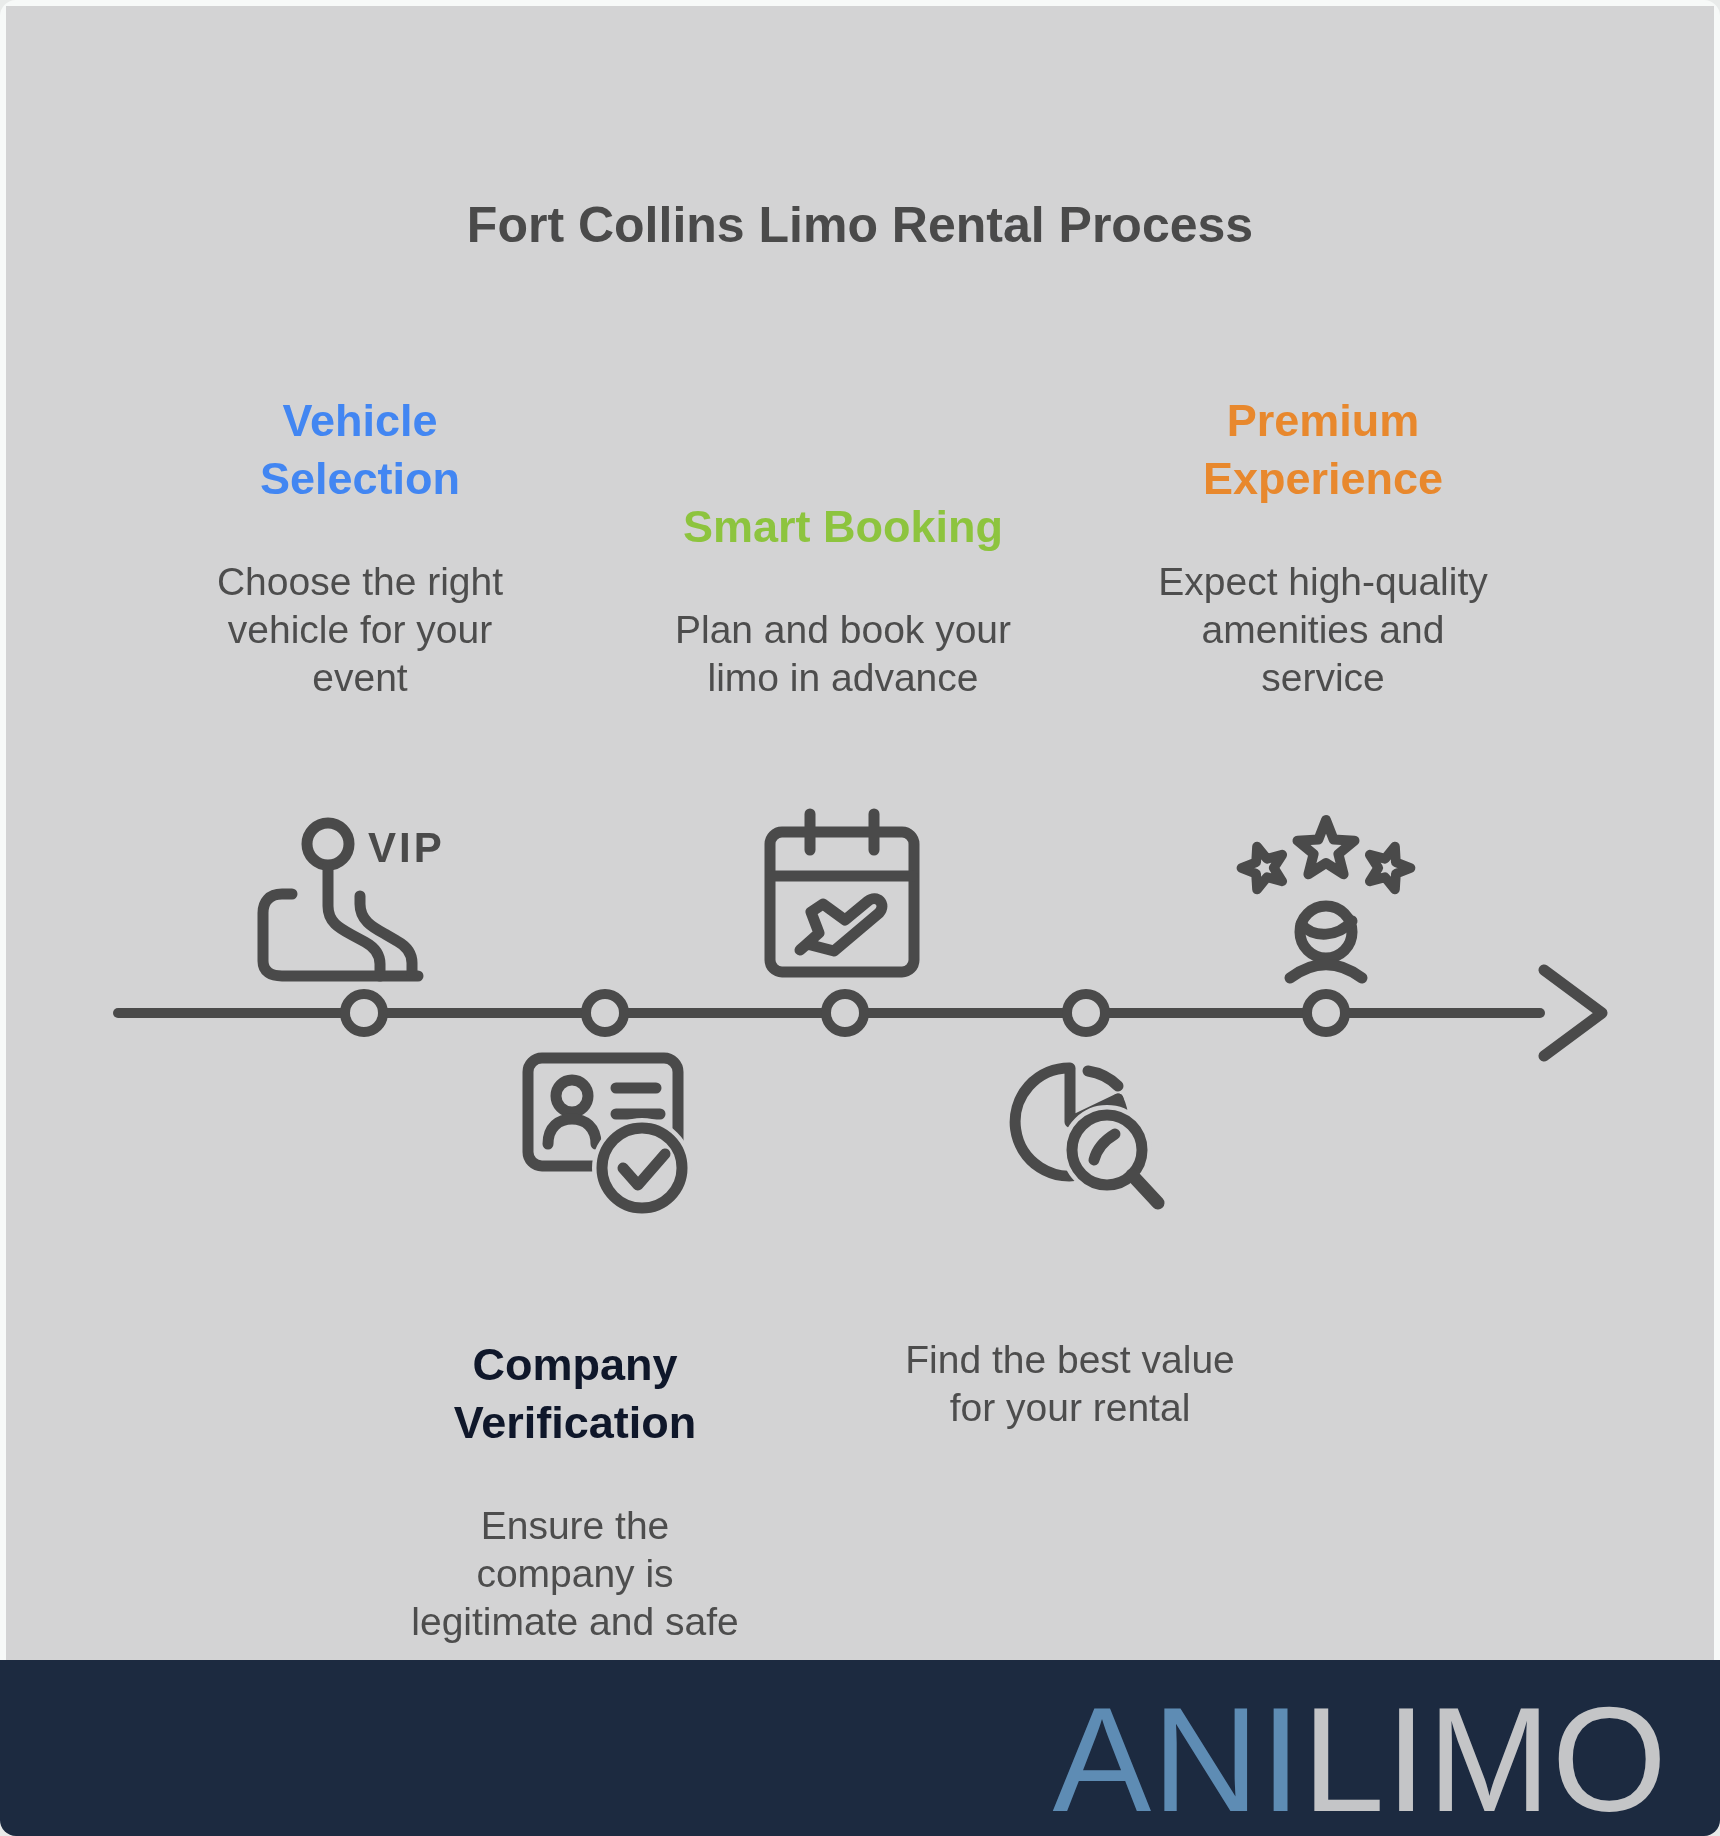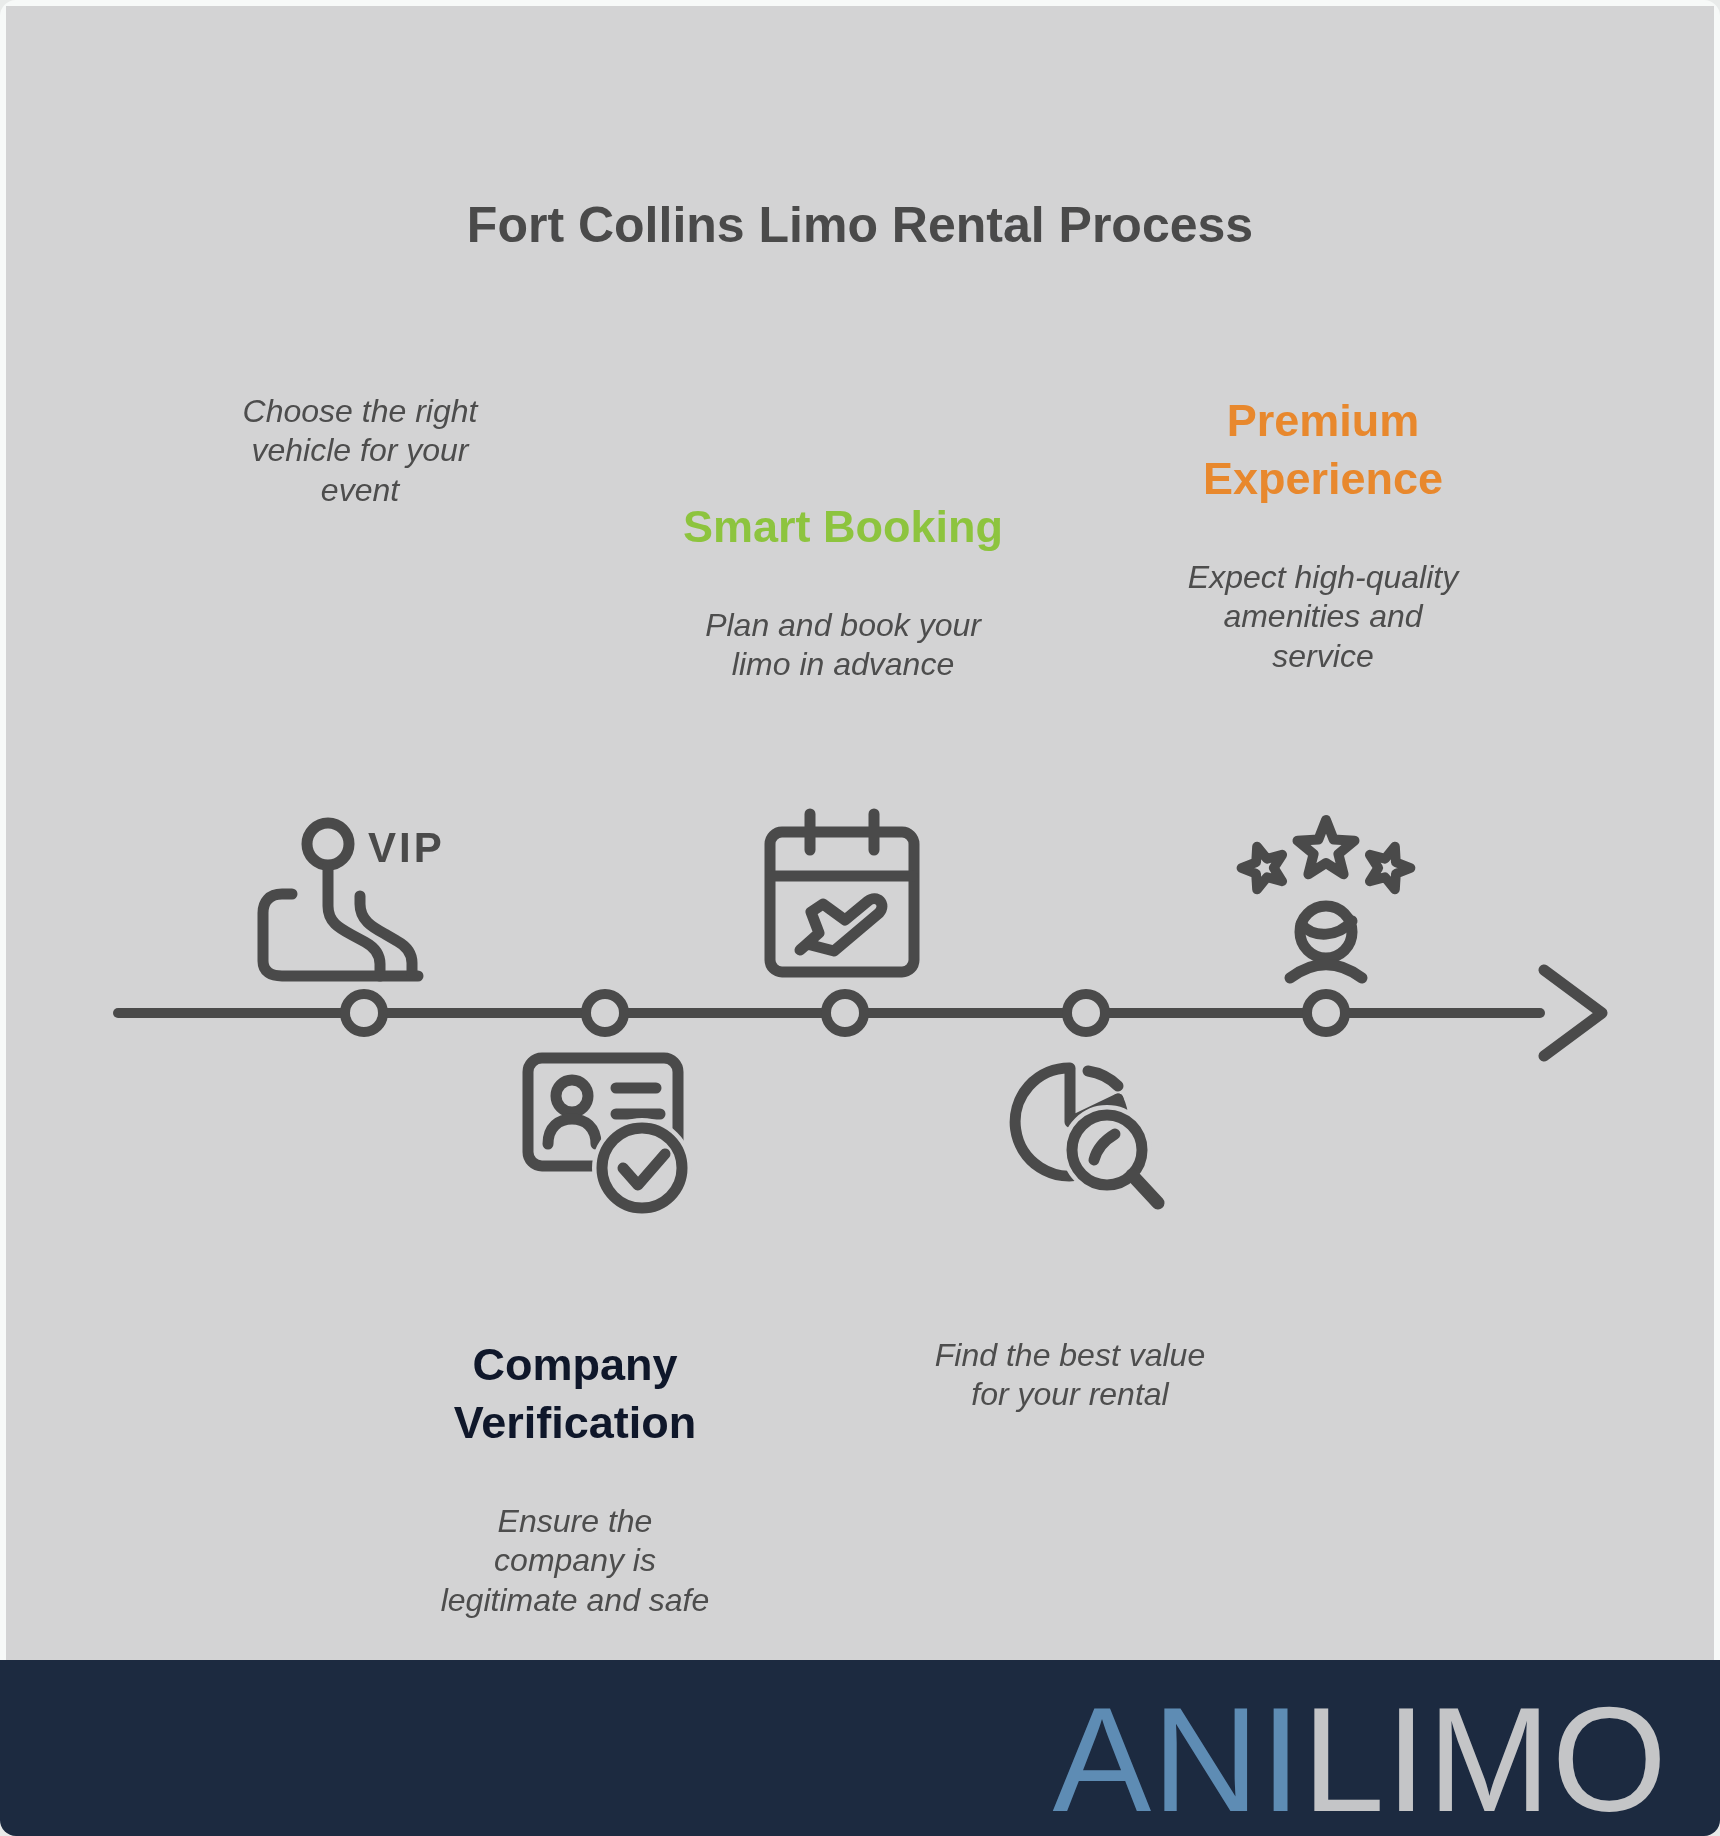--- a/index.html
+++ b/index.html
@@ -16,23 +16,22 @@
     position:absolute;left:0;right:0;top:196px;margin:0;
     text-align:center;font-size:50px;font-weight:700;color:#4a4a4a;
     letter-spacing:0;
   }
   .step-col{position:absolute;width:410px;text-align:center;}
   .step-col .heading{
     font-size:45px;font-weight:700;line-height:1.29;margin:0 0 50px 0;
     white-space:pre-line;
   }
   .step-col .desc{
-    font-size:32px;line-height:1.23;color:#4d4d4d;margin:0;
+    font-size:39px;line-height:1.23;color:#4d4d4d;margin:0;
     white-space:pre-line;
-    font-style:italic;
   }
   .c1{left:155px;top:392px;}
   .c2{left:638px;top:498px;}
   .c3{left:1118px;top:392px;}
   .cA{left:370px;top:1336px;}
   .cB{left:865px;top:1336px;}
   .overlay{position:absolute;left:0;top:0;width:1720px;height:1836px;}
   .ic{stroke:#4a4a4a;stroke-width:11;fill:none;stroke-linecap:round;stroke-linejoin:round;}
   .ic-thin{stroke:#4a4a4a;stroke-width:10;fill:none;stroke-linecap:round;stroke-linejoin:round;}
   .halo{stroke:#d3d3d4;fill:#d3d3d4;stroke-width:20;}
@@ -49,20 +48,22 @@
 </style>
 </head>
 <body>
 
 <div class="page">
   <div class="canvas"></div>
 
   <h1 class="page-title">Fort Collins Limo Rental Process</h1>
 
   <div class="step-col c1">
+    <div class="heading" style="color: rgb(66, 134, 242);">Vehicle
+Selection</div>
     <p class="desc">Choose the right
 vehicle for your
 event</p>
   </div>
 
   <div class="step-col c3">
     <div class="heading" style="color: rgb(232, 136, 45);">Premium
 Experience</div>
     <p class="desc">Expect high-quality
 amenities and

